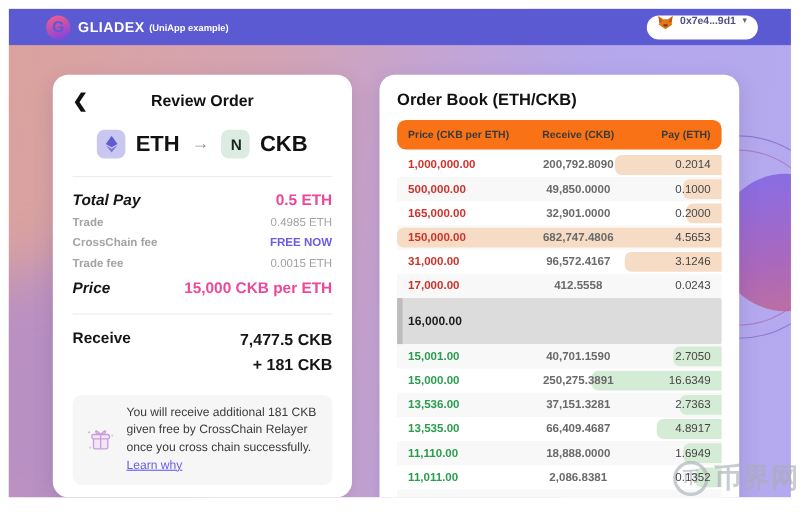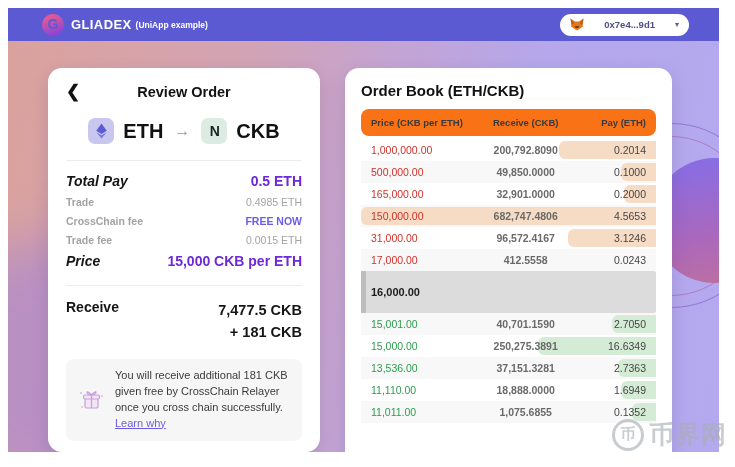--- a/index.html
+++ b/index.html
@@ -17,21 +17,21 @@
 
   
   .topbar { position:absolute; left:0; top:0; width:100%; height:33px; background:#5b5ad3;
     display:flex; align-items:center; padding:0 30px 0 34px; }
   .logo { width:22px; height:22px; border-radius:50%; background:linear-gradient(160deg,#e45a96 15%,#8a45d6 85%);
     display:flex; align-items:center; justify-content:center; flex:0 0 auto; }
   .logo span { font-size:14px; font-weight:900; color:#5b5ad3; line-height:1; transform:translateY(-1px); }
   .brand { color:#fff; font-weight:800; font-size:13px; letter-spacing:.4px; margin-left:7px; }
   .brand-suffix { color:#fff; font-size:8.5px; font-weight:700; margin-left:4px; }
   .wallet { margin-left:auto; background:#fff; border-radius:12px; height:22px; padding:0 10px;
-    display:flex; align-items:center; gap:20px; border:none; cursor:pointer; }
+    display:flex; gap:6px; border:none; cursor:pointer; }
   .wallet-addr { font-size:9.5px; color:#4c4f86; font-weight:600; }
   .wallet-caret { font-size:8px; color:#666; }
 
   
   .card { position:absolute; background:#fff; border-radius:14px; box-shadow:0 6px 18px rgba(80,60,120,.18); }
   .card-review { left:40px; top:60px; width:272px; height:384px; padding:14px 18px; overflow:hidden; }
   .card-book { left:337px; top:60px; width:327px; height:420px; padding:14px 16px; overflow:hidden; }
 
   
   .rv-head { position:relative; height:20px; }
@@ -42,21 +42,21 @@
   .tok-badge { width:26px; height:26px; border-radius:7px; display:flex; align-items:center; justify-content:center; }
   .tok-eth { background:#c9c7f0; }
   .tok-ckb { background:#dcece2; }
   .ckb-glyph { font-weight:900; font-size:14px; color:#16231d; letter-spacing:-1px; }
   .tok-name { font-size:20px; font-weight:800; color:#111; }
   .pair-arrow { font-size:16px; color:#8f9aa5; margin:0 2px; }
   .divider { height:1px; background:#ececec; margin:16px 0 0; }
   .fee-rows { margin-top:12px; }
   .frow { display:flex; justify-content:space-between; align-items:baseline; margin-bottom:7px; }
   .frow .lab-big { font-size:14px; font-weight:800; color:#151515;font-style:italic; }
-  .frow .val-big { font-size:14px; font-weight:800; color:#6d28d9; }
+  .frow .val-big { font-size:14px; font-weight:800; color:#ec4899; }
   .frow .lab-sm { font-size:10.5px; color:#a3a3a3;font-weight:bold; }
   .frow .val-sm { font-size:10.5px; color:#a3a3a3; }
   .val-accent { color:#6b5ce8 !important; font-weight:700; }
   .receive-block { margin-top:13px; display:flex; justify-content:space-between; }
   .receive-lab { font-size:14px; font-weight:800; color:#151515; }
   .receive-vals { text-align:right; }
   .receive-vals div { font-size:14.5px; font-weight:800; color:#151515; line-height:1.55; }
   .note { margin-top:15px; background:#f6f6f6; border-radius:8px; padding:9px 10px; display:flex; gap:9px; }
   .note-text { font-size:11px; color:#3b3b3b; line-height:1.45; }
   .note-link { color:#6b5ce8; text-decoration:underline; cursor:pointer; }
@@ -71,21 +71,21 @@
   .ob-header .h-receive { text-align:center; }
   .ob-header .h-pay { text-align:right; }
   .ob-rows { margin-top:3px; }
   .ob-row { position:relative; display:grid; grid-template-columns:1.25fr 1.1fr .85fr; align-items:center;
     height:22px; padding:0 10px; cursor:pointer; }
   .ob-row:nth-child(even) { background:#f8f8f8; }
   .depth { position:absolute; right:0; top:2px; bottom:2px; border-radius:6px 0 0 6px; z-index:0; }
   .depth.ask { background:#f7dcc5; }
   .depth.bid { background:#d4ecd5; }
   .cell { position:relative; z-index:1; font-size:10.5px; }
-  .cell.price { font-weight:400; }
+  .cell.price { font-weight:700; }
   .ask .cell.price { color:#cf322b; }
   .bid .cell.price { color:#2b9d4e; }
   .cell.receive { text-align:center; color:#6a6a6a;font-weight:bold; }
   .cell.pay { text-align:right; color:#454545; }
   .ob-row.current { background:#dcdcdc; height:42px; border-radius:2px; }
   .ob-row.current::before { content:""; position:absolute; left:0; top:0; bottom:0; width:5px; background:#bdbdbd; }
   .ob-row.current .cell.price { color:#1d1d1d; font-weight:800; font-size:11px; }
 
   
   .watermark { position:absolute; left:612px; top:418px; display:flex; align-items:center; gap:5px;
@@ -256,29 +256,35 @@
             <span class="cell receive">250,275.3891</span>
             <span class="cell pay">16.6349</span>
           </div>
           <div class="ob-row bid">
             <div class="depth bid" style="width: 13%;"></div>
             <span class="cell price">13,536.00</span>
             <span class="cell receive">37,151.3281</span>
             <span class="cell pay">2.7363</span>
           </div>
           <div class="ob-row bid">
+            <div class="depth bid" style="width: 20%;"></div>
+            <span class="cell price">13,535.00</span>
+            <span class="cell receive">66,409.4687</span>
+            <span class="cell pay">4.8917</span>
+          </div>
+          <div class="ob-row bid">
             <div class="depth bid" style="width: 12%;"></div>
             <span class="cell price">11,110.00</span>
             <span class="cell receive">18,888.0000</span>
             <span class="cell pay">1.6949</span>
           </div>
           <div class="ob-row bid">
             <div class="depth bid" style="width: 8%;"></div>
             <span class="cell price">11,011.00</span>
-            <span class="cell receive">1,075.6855</span>
+            <span class="cell receive">2,086.8381</span>
             <span class="cell pay">0.1352</span>
           </div>
           <div class="ob-row bid"></div>
         </div>
     </div>
   </div>
 </div>
 
 <div class="watermark">
   <span class="wm-coin">币</span>

